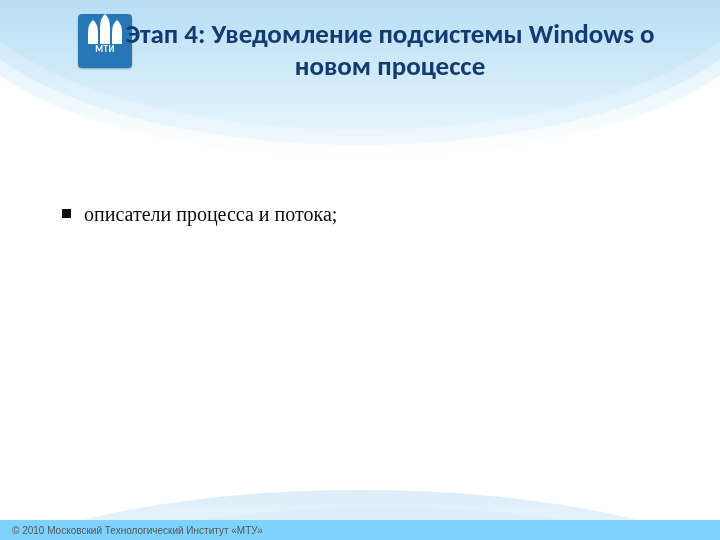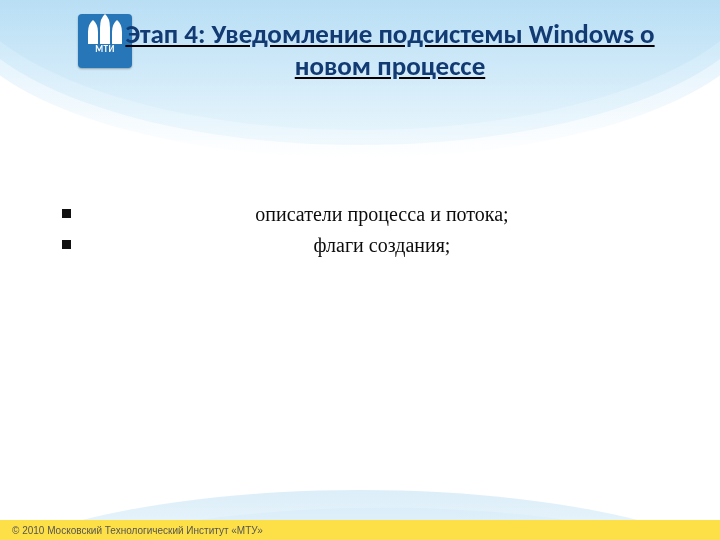--- a/index.html
+++ b/index.html
@@ -27,21 +27,20 @@
   }
   .sky1 { top: -40px;  height: 170px; background: linear-gradient(180deg,#0f74b7 0%, #2f96d5 60%, #6ac0ee 100%); }
   .sky2 { top: -20px;  height: 165px; background: linear-gradient(180deg,#3ea3dd 0%, #8fd3f4 100%); opacity: 0.7; }
   .sky3 { top: 0px;    height: 158px; background: linear-gradient(180deg,#cfeafa 0%, #ffffff 100%); opacity: 0.85; }
 
   .title-area {
     position: absolute;
     left: 0; top: 8px;
     width: 100%;
     padding: 10px 60px 0 120px;
-    text-decoration: underline;
   }
   .title {
     font-size: 27px;
     line-height: 1.2;
     font-weight: 700;
     color: #123a73;
     text-align: center;
   }
 
   .logo {
@@ -70,21 +69,21 @@
   .content {
     position: absolute;
     left: 62px; right: 40px;
     top: 200px;
     font-family: Georgia, "Times New Roman", serif;
     font-size: 20px;
     line-height: 1.45;
     color: #0b0b0b;
   }
   .content ul { list-style: none; }
-  .content li { position: relative; padding-left: 22px; margin-bottom: 2px; text-align: center; }
+  .content li { position: relative; padding-left: 22px; margin-bottom: 2px; }
   .content li::before {
     content: "";
     position: absolute;
     left: 0; top: 9px;
     width: 9px; height: 9px;
     background: #111;
   }
 
   
   .foot-waves {
@@ -100,21 +99,21 @@
     border-radius: 50% 50% 0 0 / 100% 100% 0 0;
   }
   .fwave.a { bottom: -70px; background: linear-gradient(180deg,#d8ecf8,#ffffff); opacity:0.9; }
   .fwave.b { bottom: -88px; background: linear-gradient(180deg,#a9d8f2,#e7f4fc); opacity:0.8; transform: rotate(-1deg);}
   .fwave.c { bottom: -100px; background: linear-gradient(180deg,#7ec6eb,#cfeafa); opacity:0.6; transform: rotate(1deg);}
 
   .footer-bar {
     position: absolute;
     left: 0; right: 0; bottom: 0;
     height: 20px;
-    background: #fde047;
+    background: #7dd3fc;
     display: flex;
     align-items: center;
     padding-left: 12px;
     font-size: 10px;
     color: #555;
     font-family: Arial, sans-serif;
   }
 </style>
 </head>
 <body>
@@ -136,21 +135,20 @@
     <span class="logo-text">МТИ</span>
   </div>
 
   <div class="title-area">
     <h1 class="title">Этап 4: Уведомление подсистемы Windows о новом процессе</h1>
   </div>
 
   <div class="content">
     <ul>
       <li><span>описатели процесса и потока;</span></li>
-      <li><span>флаги создания;</span></li>
     </ul>
   </div>
 
   <div class="foot-waves">
     <div class="fwave c"></div>
     <div class="fwave b"></div>
     <div class="fwave a"></div>
   </div>
 
   <div class="footer-bar">

